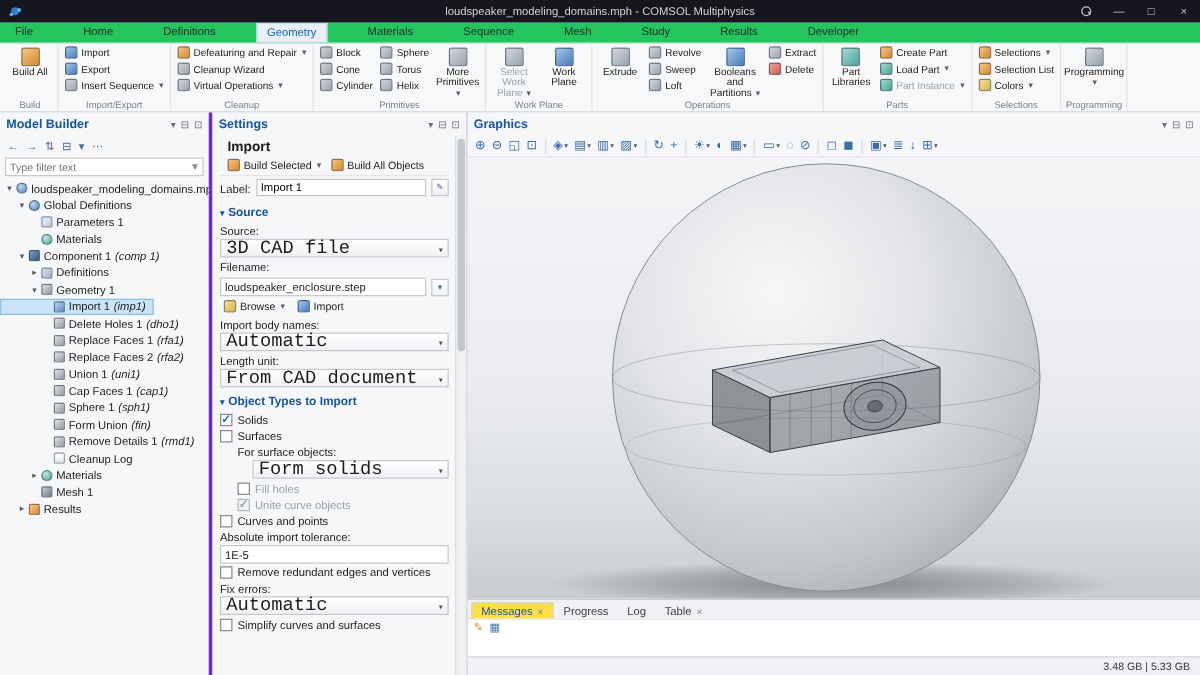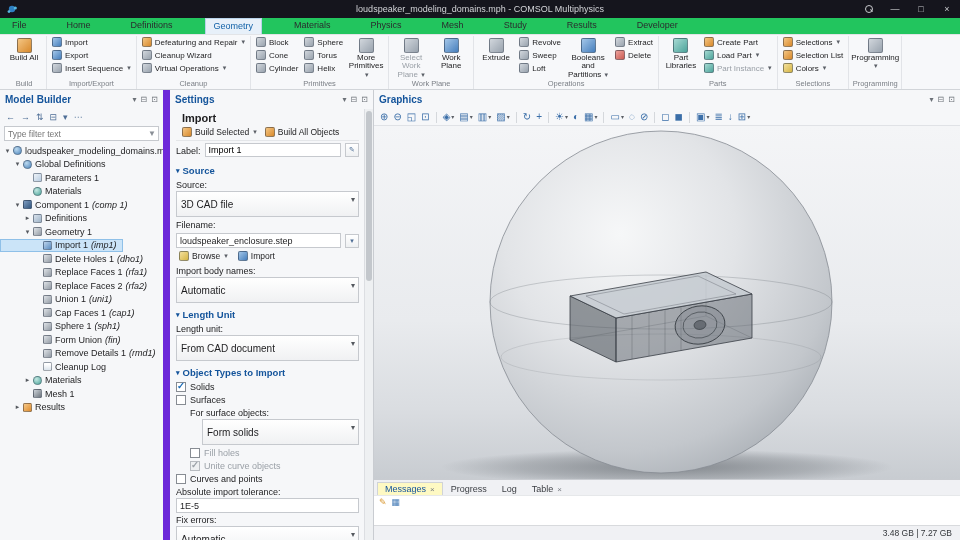--- a/index.html
+++ b/index.html
@@ -42,21 +42,21 @@
   .dd { font-size:7px; color:#5b5f66; margin-left:1px; }
   .disabled-txt { color:#9aa0a7; }
 
   
   .main { display:flex; height:450px; }
   .panel-header { height:19px; display:flex; align-items:center; padding:0 5px; flex:none; }
   .panel-title { color:#14549b; font-size:10px; font-weight:bold; }
   .ph-icons { margin-left:auto; display:flex; gap:4px; color:#6b7077; font-size:8px; }
 
   
-  .mb-panel { width:170px; background:#f6f7f9; border-right:7px solid #6d28d9; display:flex; flex-direction:column; flex:none; }
+  .mb-panel { width:170px; background:#f6f7f9; border-right:3px solid #6d28d9; display:flex; flex-direction:column; flex:none; }
   .mb-toolbar { height:16px; display:flex; align-items:center; gap:6px; padding:0 6px; color:#4e6e96; font-size:9px; }
   .mb-filter { position:relative; margin:1px 4px 2px; }
   .mb-filter input { width:100%; height:15px; font-size:8.5px; border:1px solid #c6c9ce; background:#fff; padding:0 14px 0 3px; color:#6f747b; }
   .mb-filter .funnel { position:absolute; right:3px; top:3px; color:#8a8f96; font-size:8px; }
   .tree { flex:1; overflow:hidden; padding-top:1px; }
   .tnode { display:flex; align-items:center; height:13.5px; white-space:nowrap; width:max-content; padding-right:5px; border:1px solid transparent; }
   .tnode.selected { background:#cbe4f8; border-color:#8fc0e8; }
   .lvl0{padding-left:2px;} .lvl1{padding-left:12px;align-items:center;} .lvl2{padding-left:22px;} .lvl3{padding-left:32px;}
   .tcaret { width:9px; text-align:center; color:#55595f; font-size:7px; flex:none; }
   .ticon { width:9px; height:9px; margin:0 3px 0 1px; border-radius:1.5px; border:1px solid rgba(50,60,75,.45); background:linear-gradient(135deg,#d6dade,#9aa1a9); flex:none; }
@@ -78,21 +78,21 @@
   .set-subtitle { font-size:11px; font-weight:bold; padding:1px 6px 2px; }
   .set-toolbar { display:flex; align-items:center; gap:8px; padding:1px 6px 3px; border-bottom:1px solid #e4e6e9; }
   .set-tbtn { display:flex; align-items:center; gap:3px; font-size:8.5px; }
   .set-body { flex:1; overflow:hidden; padding:2px 14px 0 6px; }
   .label-row { display:flex; align-items:center; gap:4px; padding:2px 0 3px; }
   .label-row input { flex:1; height:14px; border:1px solid #c6c9ce; font-size:9px; padding:0 3px; background:#fff; }
   .sq-btn { width:14px; height:14px; border:1px solid #c6c9ce; background:linear-gradient(#fff,#eef0f2); display:flex; align-items:center; justify-content:center; font-size:7px; color:#4e6e96; flex:none; }
   .sec { display:flex; align-items:center; gap:3px; color:#14549b; font-weight:bold; font-size:9.5px; padding:5px 0 2px; }
   .sec .sec-caret { font-size:7px; color:#14549b; }
   .field-label { font-size:9px; padding:2px 0 1px; color:#232325; }
-  .select { height:26px; border:1px solid #c6c9ce; background:linear-gradient(#fff,#f0f1f3); display:flex; align-items:center; padding:0 12px 0 4px; font-size:10px; position:relative; margin-bottom:1px; }
+  .select { height:15px; border:1px solid #c6c9ce; background:linear-gradient(#fff,#f0f1f3); display:flex; align-items:center; padding:0 12px 0 4px; font-size:15px; position:relative; margin-bottom:1px;font-family:Liberation Mono, monospace; }
   .select:after { content:"▾"; position:absolute; right:3px; top:3px; color:#55595f; font-size:8px; }
   .text-input { height:15px; border:1px solid #c6c9ce; background:#fff; display:flex; align-items:center; padding:0 3px; font-size:9px; }
   .inline-row { display:flex; align-items:center; gap:4px; margin:2px 0; }
   .mini-btn { display:flex; align-items:center; gap:3px; font-size:8.5px; padding:1px 3px; border-radius:2px; }
   .check-row { display:flex; align-items:center; gap:4px; padding:1.5px 0; font-size:9px; }
   .check-row.indent { margin-left:14px; }
   .checkbox { width:10px; height:10px; border:1px solid #878c93; background:#fff; position:relative; flex:none; }
   .checkbox.checked:after { content:"✓"; position:absolute; left:0; top:-2.5px; font-size:9.5px; font-weight:bold; color:#1668b4; }
   .checkbox.disabled { border-color:#b7bbc0; background:#eef0f2; }
   .checkbox.disabled:after { color:#9aa0a7; }
@@ -106,21 +106,21 @@
   .gico { display:flex; align-items:center; padding:0 2px; color:#3a6ea8; font-size:10px; line-height:1; }
   .gico .dd { font-size:6px; }
   .gsep { width:1px; height:11px; background:#d5d8dc; margin:0 3px; }
   .gfx-canvas { flex:1; min-height:0; position:relative; }
   .gfx-canvas svg { display:block; width:100%; height:100%; }
 
   
   .messages-panel { height:46px; border-top:1px solid #c9ccd1; background:#f0f1f4; display:flex; flex-direction:column; flex:none; }
   .msg-tabs { height:15px; display:flex; align-items:flex-end; padding-left:3px; gap:1px; }
   .msg-tab { padding:1px 7px; font-size:9px; color:#3c3f44; display:flex; gap:4px; align-items:center; }
-  .msg-tab.active { background:#fef9c3; color:#14549b; border:1px solid #d0d3d7; border-bottom:none; }
+  .msg-tab.active { background:#fde047; color:#14549b; border:1px solid #d0d3d7; border-bottom:none; }
   .msg-close { font-size:8px; color:#7a7e85; }
   .msg-toolbar { height:13px; background:#fff; border-top:1px solid #e6e8ea; display:flex; align-items:center; gap:5px; padding:0 5px; }
   .msg-content { flex:1; background:#fff; }
   .statusbar { height:15px; display:flex; align-items:center; justify-content:flex-end; padding:0 8px; background:#f0f1f4; border-top:1px solid #d8dadd; font-size:8.5px; color:#33363a; flex:none; }
 </style>
 </head>
 <body>
 
 <div class="window">
 
@@ -140,21 +140,21 @@
       <div class="tb-btn close">×</div>
     </div>
   </div>
 
   <div class="ribbon-tabs">
     <div class="rtab">File</div>
     <div class="rtab">Home</div>
     <div class="rtab">Definitions</div>
     <div class="rtab active">Geometry</div>
     <div class="rtab">Materials</div>
-    <div class="rtab">Physics</div>
+    <div class="rtab">Sequence</div>
     <div class="rtab">Mesh</div>
     <div class="rtab">Study</div>
     <div class="rtab">Results</div>
     <div class="rtab">Developer</div>
   </div>
 
   <div class="ribbon">
 
     <div class="rgroup">
       <div class="ritems">
@@ -542,24 +542,20 @@
               <span class="dd">▾</span>
             </button>
           <button class="mini-btn">
               <span class="chip cb"></span>
               <span>Import</span>
             </button>
         </div>
         <div class="field-label">Import body names:</div>
         <div class="select">Automatic</div>
 
-        <div class="sec">
-            <span class="sec-caret">▾</span>
-            <span>Length Unit</span>
-          </div>
         <div class="field-label">Length unit:</div>
         <div class="select">From CAD document</div>
 
         <div class="sec">
             <span class="sec-caret">▾</span>
             <span>Object Types to Import</span>
           </div>
         <div class="check-row">
             <span class="checkbox checked"></span>
             <span>Solids</span>
@@ -578,20 +574,24 @@
             <span class="checkbox disabled checked"></span>
             <span class="gray-text">Unite curve objects</span>
           </div>
         <div class="check-row">
             <span class="checkbox"></span>
             <span>Curves and points</span>
           </div>
 
         <div class="field-label">Absolute import tolerance:</div>
         <div class="text-input">1E-5</div>
+        <div class="check-row">
+            <span class="checkbox"></span>
+            <span>Remove redundant edges and vertices</span>
+          </div>
         <div class="field-label">Fix errors:</div>
         <div class="select">Automatic</div>
         <div class="check-row">
             <span class="checkbox"></span>
             <span>Simplify curves and surfaces</span>
           </div>
 
       </div>
       <div class="set-scroll">
           <div class="thumb"></div>
@@ -757,18 +757,18 @@
               <span class="msg-close">×</span>
             </div>
         </div>
         <div class="msg-toolbar">
           <span style="color:#d8952c;font-size:9px">✎</span>
           <span style="color:#4a7fb8;font-size:9px">▦</span>
         </div>
         <div class="msg-content"></div>
       </div>
       <div class="statusbar">
-        <span>3.48 GB | 7.27 GB</span>
+        <span>3.48 GB | 5.33 GB</span>
       </div>
     </div>
 
   </div>
 </div>
 
 </body></html>

